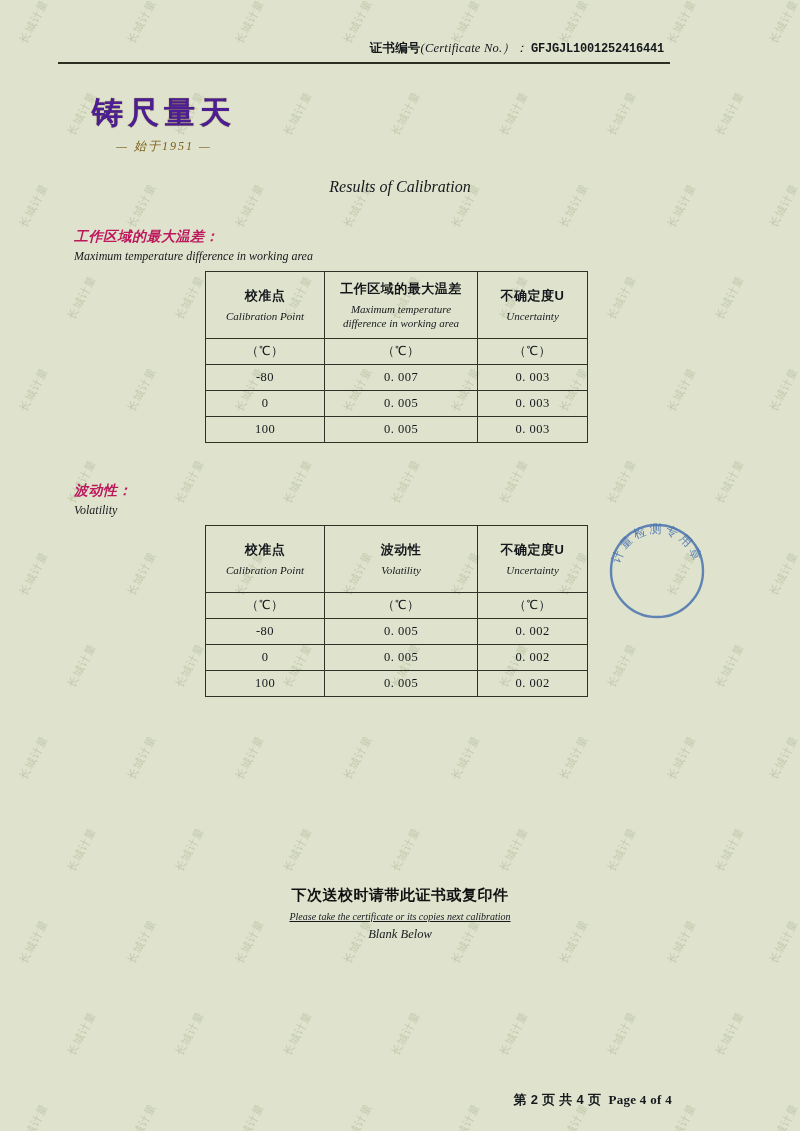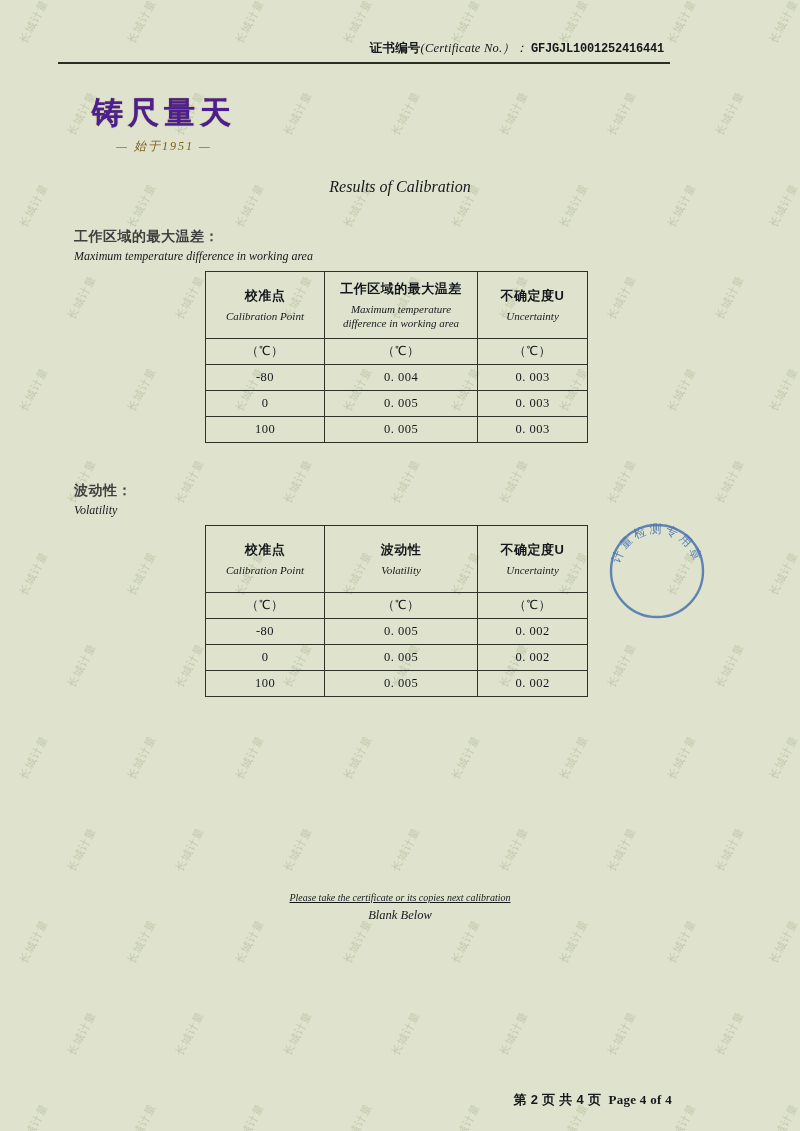--- a/index.html
+++ b/index.html
@@ -118,21 +118,22 @@
   
   .sec-label {
     position: absolute;
     left: 74px;
   }
   .sec-cn {
     font-family: "Liberation Sans", sans-serif;
     font-weight: bold;
     font-size: 14px;
     letter-spacing: .5px;
-    color: #404040;
+    color: #be185d;
+    font-style: italic;
   }
   .sec-en {
     font-style: italic;
     font-size: 12px;
     margin-top: 3px;
     color: #15181b;
   }
 
   
   table.result {
@@ -381,21 +382,21 @@
       </tr>
     </thead>
     <tbody>
       <tr>
         <td class="unit">（℃）</td>
         <td class="unit">（℃）</td>
         <td class="unit">（℃）</td>
       </tr>
       <tr>
         <td class="val">-80</td>
-        <td class="val">0. 004</td>
+        <td class="val">0. 007</td>
         <td class="val">0. 003</td>
       </tr>
       <tr>
         <td class="val">0</td>
         <td class="val">0. 005</td>
         <td class="val">0. 003</td>
       </tr>
       <tr>
         <td class="val">100</td>
         <td class="val">0. 005</td>
@@ -457,20 +458,21 @@
 
   <svg class="stamp" viewBox="0 0 110 110">
     <circle cx="55" cy="55" r="46" fill="none" stroke="#2f5fa8" stroke-width="2.4" opacity="0.85"></circle>
     <path id="stampArc" d="M 17,55 A 38,38 0 0 1 93,55" fill="none" stroke="none"></path>
     <text font-family="'Liberation Sans', sans-serif" font-size="12" fill="#2f5fa8" opacity="0.9" letter-spacing="3">
       <textPath href="#stampArc" startOffset="6%">计量检测专用章</textPath>
     </text>
   </svg>
 
   <div class="notes">
+    <div class="note-cn">下次送校时请带此证书或复印件</div>
     <div class="note-en">Please take the certificate or its copies next calibration</div>
     <div class="blank-en">Blank Below</div>
   </div>
 
   <div class="pagefoot">
     <span class="cn">第 2 页 共 4 页</span>&nbsp;&nbsp;<span class="en">Page 4 of 4</span>
   </div>
 
 </div>
 

